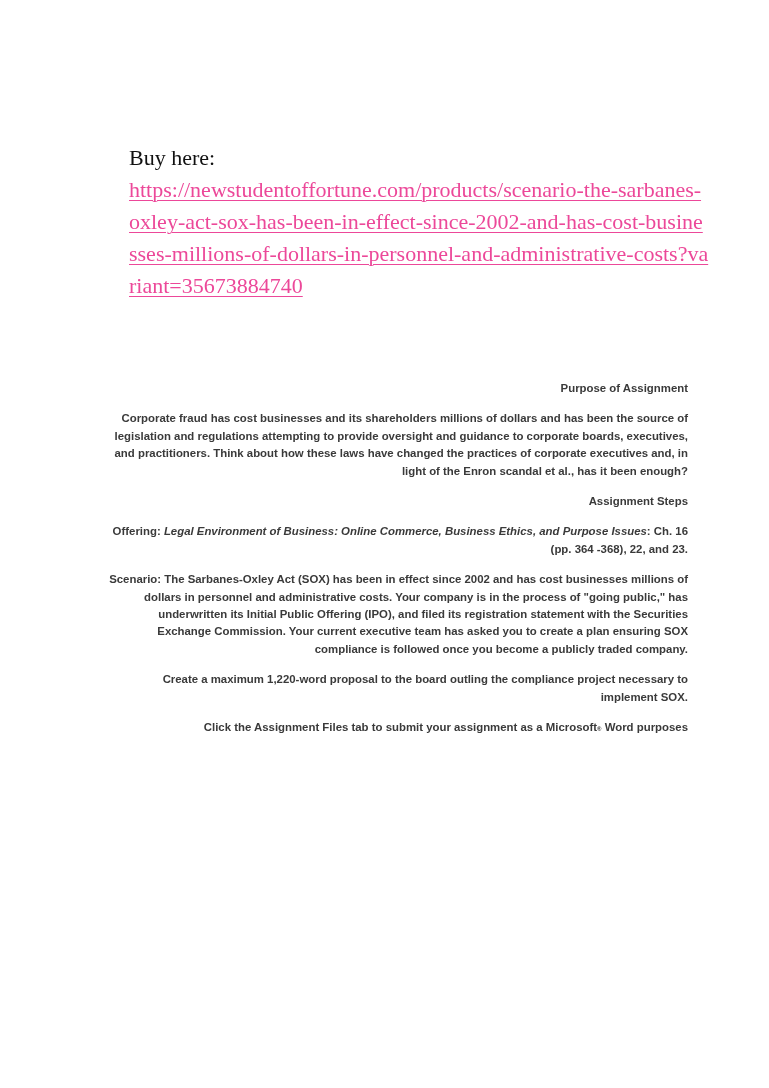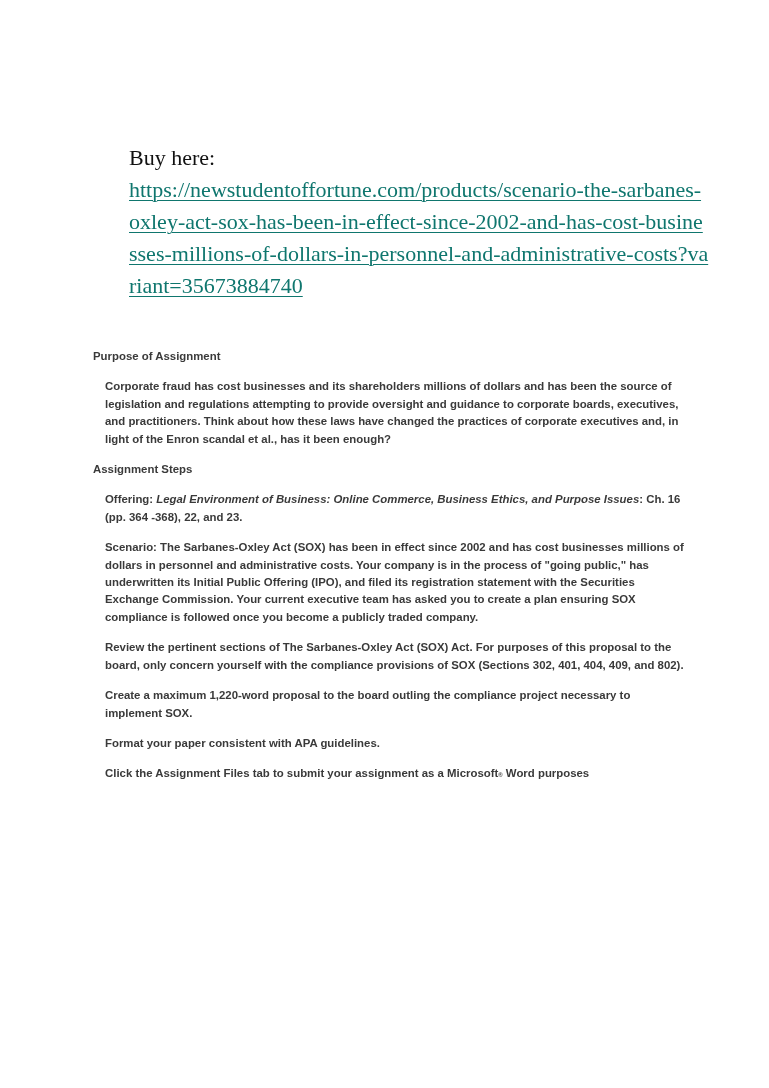--- a/index.html
+++ b/index.html
@@ -29,37 +29,38 @@
     line-height: 32px;
     color: #111111;
     margin-left: 36px;
   }
   .buy-label {
     display: block;
     height: 32px;
   }
   .buy-link {
     display: block;
-    color: #0f766e;
+    color: #ec4899;
     text-decoration: underline;
     text-decoration-thickness: 1px;
     text-underline-offset: 3px;
     word-break: break-all;
     width: 582px;
   }
   .content {
     position: absolute;
-    top: 348px;
+    top: 380px;
     left: 0;
     width: 595px;
     font-family: "Liberation Sans", sans-serif;
     font-size: 11.4px;
     font-weight: bold;
     line-height: 17.4px;
     color: #3a3a3a;
+    text-align: right;
   }
   .content p {
     margin: 0 0 13px 12px;
   }
   .content h3 {
     margin: 0 0 13px 0;
     font-size: 11.4px;
     font-weight: bold;
   }
   .content em {
@@ -82,19 +83,17 @@
 
   <div class="content">
     <h3>Purpose of Assignment</h3>
     <p>Corporate fraud has cost businesses and its shareholders millions of dollars and has been the source of legislation and regulations attempting to provide oversight and guidance to corporate boards, executives, and practitioners. Think about how these laws have changed the practices of corporate executives and, in light of the Enron scandal et al., has it been enough?</p>
 
     <h3>Assignment Steps</h3>
 
     <p><span>Offering: </span><em>Legal Environment of Business: Online Commerce, Business Ethics, and Purpose Issues</em><span>: Ch. 16 (pp. 364 -368), 22, and 23.</span></p>
 
     <p>Scenario: The Sarbanes-Oxley Act (SOX) has been in effect since 2002 and has cost businesses millions of dollars in personnel and administrative costs. Your company is in the process of "going public," has underwritten its Initial Public Offering (IPO), and filed its registration statement with the Securities Exchange Commission. Your current executive team has asked you to create a plan ensuring SOX compliance is followed once you become a publicly traded company.</p>
-    <p>Review the pertinent sections of The Sarbanes-Oxley Act (SOX) Act.  For purposes of this proposal to the board, only concern yourself with the compliance provisions of SOX (Sections 302, 401, 404, 409, and 802).</p>
     <p>Create a maximum 1,220-word proposal to the board outling the compliance project necessary to implement SOX.</p>
-    <p>Format your paper consistent with APA guidelines.</p>
     <p><span>Click the Assignment Files tab to submit your assignment as a Microsoft</span><span class="reg">®</span><span> Word purposes</span></p>
   </div>
 
 </div>
 
 </body></html>

